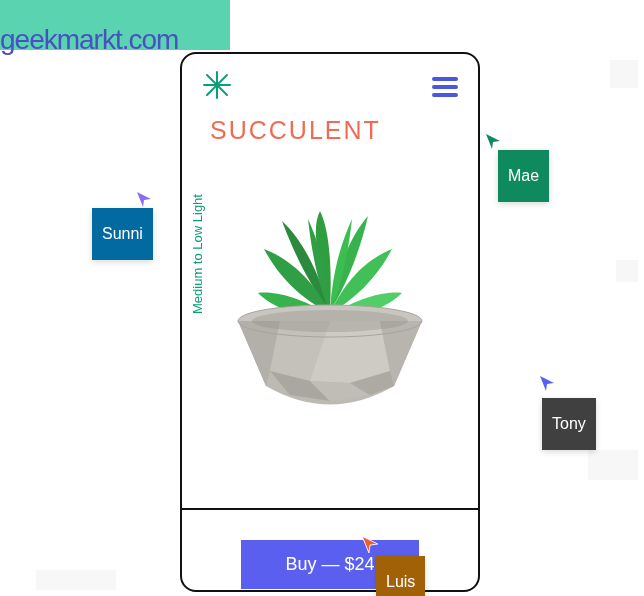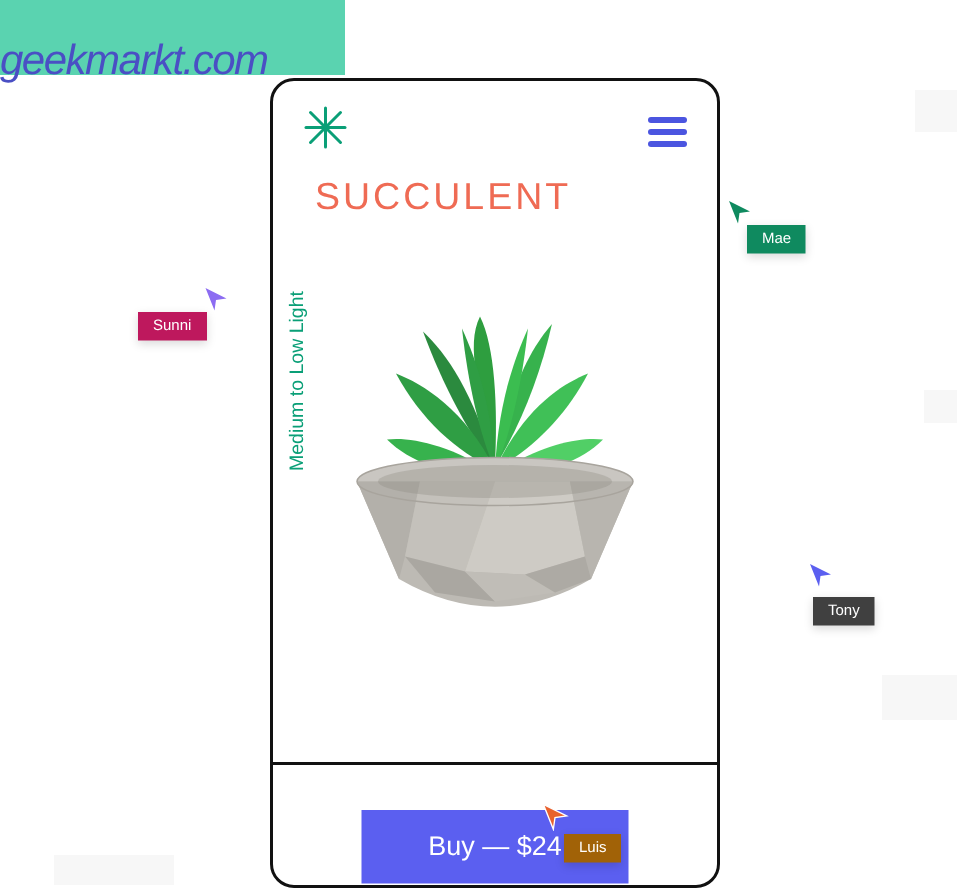--- a/index.html
+++ b/index.html
@@ -15,21 +15,20 @@
     position: absolute;
     top: 0; left: 0;
     width: 230px; height: 50px;
     background: #5ad3b0;
     z-index: 2;
   }
   .watermark-text {
     position: absolute;
     top: 24px; left: 0;
     font-family: "Comic Sans MS", cursive, sans-serif;
-    font-style: italic;
     font-size: 28px;
     color: #4a4fc4;
     z-index: 3;
     letter-spacing: -1px;
   }
   .phone {
     position: absolute;
     top: 52px; left: 180px;
     width: 300px; height: 540px;
     border: 2px solid #111;
@@ -110,23 +109,23 @@
     font-family: inherit;
     margin-top: 32px;
   }
 
   
   .cursor { position: absolute; z-index: 5; }
   .cursor svg { display: block; }
   .tag {
     position: absolute;
     color: #fff;
-    font-size: 10px;
-    font-weight: 500;
-    padding: 4px 10px;
+    font-size: 16px;
+    font-weight: 500;
+    padding: 17px 10px;
     z-index: 5;
     box-shadow: 0 2px 6px rgba(0,0,0,0.15);
   }
   
   .pixel {
     position: absolute;
     background: #f7f7f7;
     z-index: 0;
   }
 </style>
@@ -203,21 +202,21 @@
   <div class="buy-row">
     <button class="buy-btn">Buy — $24</button>
   </div>
 </div>
 
 <div class="cursor" style="top:190px;left:135px">
   <svg width="18" height="18" viewBox="0 0 18 18">
       <path d="M2 2 L16 9 L9 10 L8 17 Z" fill="#8c6cf2"></path>
     </svg>
 </div>
-<div class="tag" style="top:208px;left:92px;background:#be185d">Sunni</div>
+<div class="tag" style="top:208px;left:92px;background:#0369a1">Sunni</div>
 
 <div class="cursor" style="top:132px;left:484px">
   <svg width="18" height="18" viewBox="0 0 18 18">
       <path d="M2 2 L16 9 L9 10 L8 17 Z" fill="#0f8a5f"></path>
     </svg>
 </div>
 <div class="tag" style="top:150px;left:498px;background:#0f8a5f">Mae</div>
 
 <div class="cursor" style="top:374px;left:538px">
   <svg width="18" height="18" viewBox="0 0 18 18">

